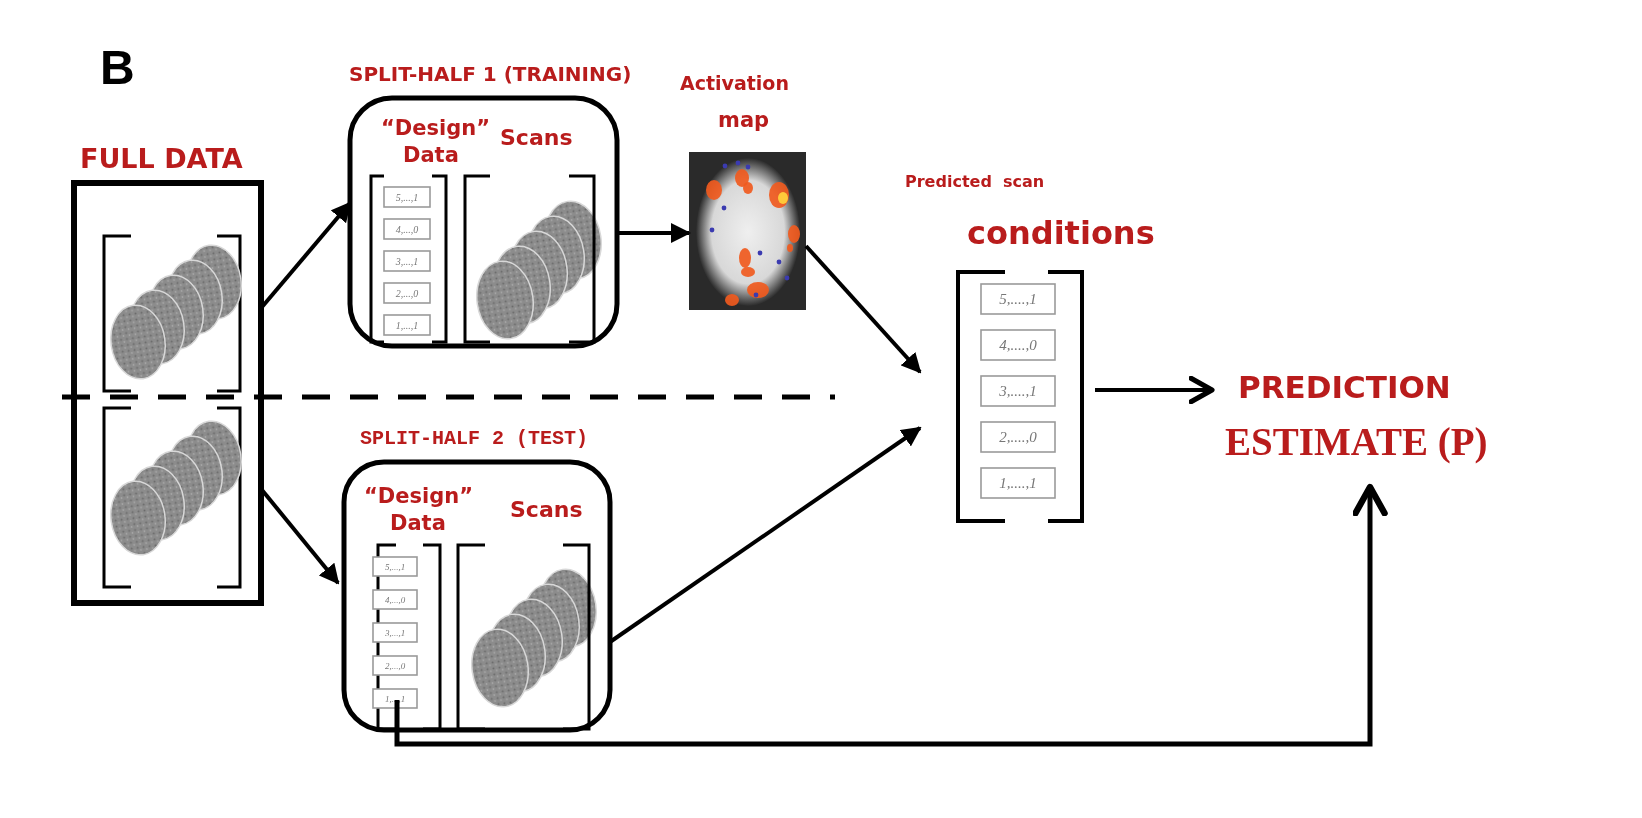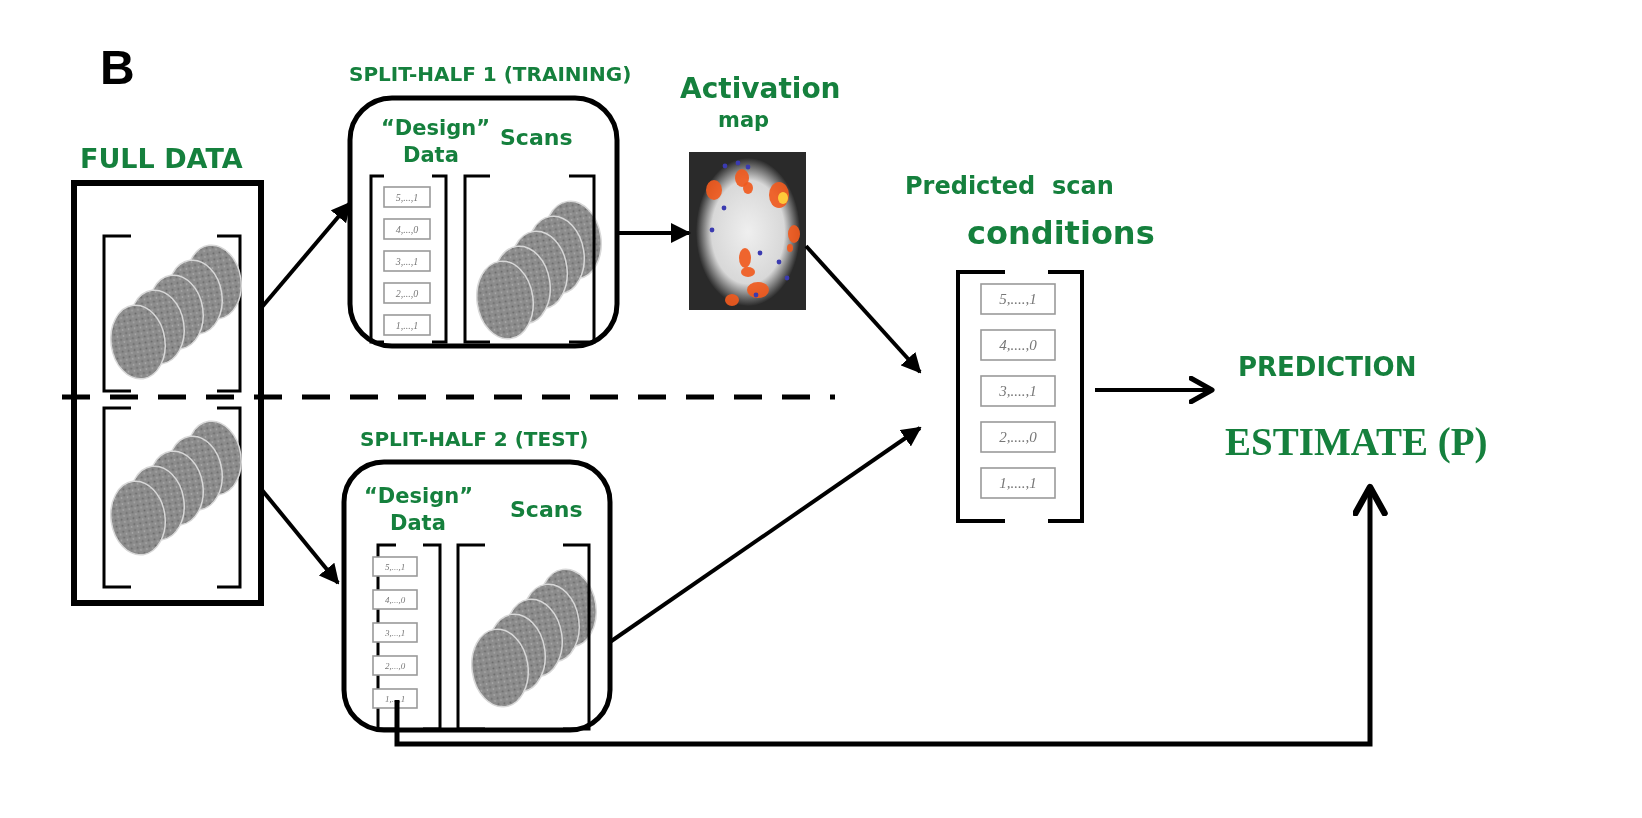--- a/index.html
+++ b/index.html
@@ -1,46 +1,46 @@
 <!DOCTYPE html>
 <html><head>
 <meta charset="utf-8">
 <style>
   html, body { margin:0; padding:0; background:#ffffff; }
   body { width:1642px; height:818px; position:relative; overflow:hidden;
          font-family:"Liberation Sans", "DejaVu Sans", sans-serif; color:#111; }
   #canvas { position:absolute; left:0; top:0; width:1642px; height:818px; }
-  .lbl { position:absolute; font-family:"DejaVu Sans", "Liberation Sans", sans-serif; font-weight:bold; color:#15803d; white-space:nowrap; }
+  .lbl { position:absolute; font-family:"DejaVu Sans", "Liberation Sans", sans-serif; font-weight:bold; color:#b91c1c; white-space:nowrap; }
   .panel-letter { position:absolute; left:100px; top:40px; font-family:"Liberation Sans", sans-serif; font-weight:bold; font-size:48px; color:#000; }
   .cell-text { font-family:"Liberation Serif", "DejaVu Serif", serif; font-style:italic; fill:#777; }
 </style>
 </head>
 <body>
 
 <div class="panel-letter">B</div>
 
 <div class="lbl" style="left:80px; top:143px; font-size:27px;">FULL DATA</div>
 
 <div class="lbl" style="left:349px; top:62px; font-size:20px;">SPLIT-HALF 1 (TRAINING)</div>
 <div class="lbl" style="left:381px; top:116px; font-size:21px;">“Design”</div>
 <div class="lbl" style="left:403px; top:143px; font-size:21px;">Data</div>
 <div class="lbl" style="left:500px; top:125px; font-size:22px;">Scans</div>
 
-<div class="lbl" style="left:680px; top:72px; font-size:28px;">Activation</div>
+<div class="lbl" style="left:680px; top:72px; font-size:19px;">Activation</div>
 <div class="lbl" style="left:718px; top:108px; font-size:21px;">map</div>
 
-<div class="lbl" style="left:905px; top:172px; font-size:24px; white-space:pre;">Predicted  scan</div>
+<div class="lbl" style="left:905px; top:172px; font-size:16px; white-space:pre;">Predicted  scan</div>
 <div class="lbl" style="left:967px; top:214px; font-size:32px;">conditions</div>
 
-<div class="lbl" style="left:360px; top:427px; font-size:20px;">SPLIT-HALF 2 (TEST)</div>
+<div class="lbl" style="left:360px; top:427px; font-size:20px;font-family:Liberation Mono, monospace;">SPLIT-HALF 2 (TEST)</div>
 <div class="lbl" style="left:364px; top:484px; font-size:21px;">“Design”</div>
 <div class="lbl" style="left:390px; top:511px; font-size:21px;">Data</div>
 <div class="lbl" style="left:510px; top:497px; font-size:22px;">Scans</div>
 
-<div class="lbl" style="left:1238px; top:352px; font-size:26px;">PREDICTION</div>
+<div class="lbl" style="left:1238px; top:369px; font-size:31px;">PREDICTION</div>
 <div class="lbl" style="left:1225px; top:419px; font-size:39px;font-family:Liberation Serif, serif;">ESTIMATE (P)</div>
 
 <svg id="canvas" width="1642" height="818" viewBox="0 0 1642 818">
   <defs>
     <marker id="ah" viewBox="0 0 10 10" refX="9" refY="5" markerWidth="5" markerHeight="5" orient="auto-start-reverse">
       <path d="M0,0 L10,5 L0,10 z" fill="#000"></path>
     </marker>
     <marker id="ahOpen" viewBox="0 0 12 12" refX="10" refY="6" markerWidth="7" markerHeight="7" orient="auto">
       <path d="M1,1 L10,6 L1,11" fill="none" stroke="#000" stroke-width="2.2" stroke-linecap="round" stroke-linejoin="round"></path>
     </marker>

